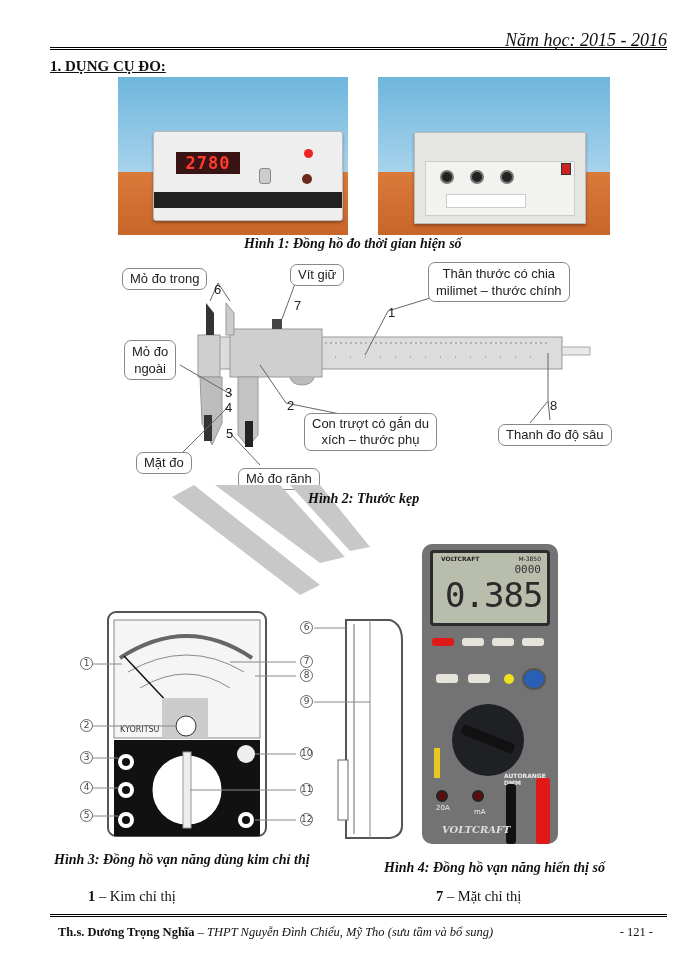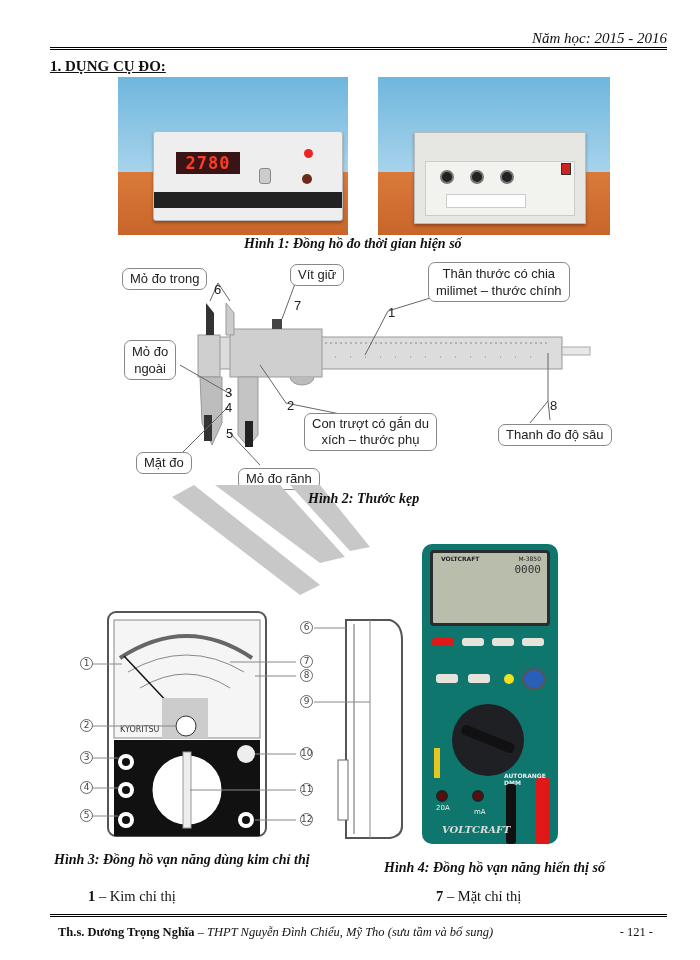--- a/index.html
+++ b/index.html
@@ -2,21 +2,21 @@
 <html><head>
 <meta charset="utf-8">
 <style>
   * { box-sizing: border-box; margin: 0; padding: 0; }
   html, body { width: 700px; height: 960px; background: #ffffff; overflow: hidden; }
   body { position: relative; font-family: "DejaVu Serif", serif; color: #111; }
 
   .header { position: absolute; left: 50px; top: 26px; width: 617px; height: 24px; border-bottom: 3px double #000; }
   .header .title { position: absolute; left: 0; top: 2px; font-family: "Liberation Serif", serif; font-weight: bold; font-size: 14.5px; letter-spacing: 0.1px; }
   .header .title .sub { font-size: 12.5px; }
-  .header .year { position: absolute; right: 0; top: 4px; font-family: "Liberation Serif", serif; font-style: italic; font-size: 15px; }
+  .header .year { position: absolute; right: 0; top: 4px; font-family: "Liberation Serif", serif; font-style: italic; font-size: 18px; }
 
   .section-title { position: absolute; left: 50px; top: 58px; font-family: "Liberation Serif", serif; font-weight: bold; font-size: 15px; text-decoration: underline; }
 
   .caption { position: absolute; font-family: "Liberation Serif", serif; font-weight: bold; font-style: italic; font-size: 14px; white-space: nowrap; }
 
   
   .photo { position: absolute; top: 77px; height: 158px; overflow: hidden; }
   .photo .sky { position: absolute; left:0; top:0; width:100%; height:62%; background: linear-gradient(#6fb6dd, #a9d4ec); }
   .photo .wood { position: absolute; left:0; bottom:0; width:100%; height:40%; background: linear-gradient(#d97a3a, #c9652a); }
   .timer1 { position:absolute; left: 24px; top: 54px; width: 190px; height: 90px; background:#eee; border:1px solid #bbb; border-radius:3px; box-shadow: 0 2px 3px rgba(0,0,0,0.3); margin-left: 11px; }
@@ -208,25 +208,26 @@
 <div class="mm-label" style="left:80px;top:781px;">4</div>
 <div class="mm-label" style="left:80px;top:809px;">5</div>
 <div class="mm-label" style="left:300px;top:621px;">6</div>
 <div class="mm-label" style="left:300px;top:655px;">7</div>
 <div class="mm-label" style="left:300px;top:669px;">8</div>
 <div class="mm-label" style="left:300px;top:695px;">9</div>
 <div class="mm-label" style="left:300px;top:747px;">10</div>
 <div class="mm-label" style="left:300px;top:783px;">11</div>
 <div class="mm-label" style="left:300px;top:813px;">12</div>
 
-<div style="position:absolute;left:422px;top:544px;width:136px;height:300px;background:#0f766e;border-radius:10px;">
+<div style="position:absolute;left:422px;top:544px;width:136px;height:300px;background:#737373;border-radius:10px;">
   <div style="position:absolute;left:8px;top:6px;width:120px;height:76px;background:#b8bdac;border:3px solid #2a2c30;border-radius:4px;">
     <div style="position:absolute;left:8px;top:2px;font-size:6px;font-family:'DejaVu Sans',sans-serif;font-weight:bold;color:#222;">VOLTCRAFT</div>
     <div style="position:absolute;right:6px;top:2px;font-size:6px;font-family:'DejaVu Sans',sans-serif;color:#222;">M-3850</div>
     <div style="position:absolute;right:6px;top:10px;font-size:11px;font-family:'DejaVu Sans Mono',monospace;color:#333;">0000</div>
+    <div style="position:absolute;left:12px;top:22px;font-size:34px;font-family:'DejaVu Sans Mono',monospace;color:#2a2a2a;letter-spacing:-1px;">0.385</div>
   </div>
   <div style="position:absolute;left:10px;top:94px;width:22px;height:8px;background:#e01818;border-radius:3px;"></div>
   <div style="position:absolute;left:40px;top:94px;width:22px;height:8px;background:#e6e3da;border-radius:3px;"></div>
   <div style="position:absolute;left:70px;top:94px;width:22px;height:8px;background:#e6e3da;border-radius:3px;"></div>
   <div style="position:absolute;left:100px;top:94px;width:22px;height:8px;background:#e6e3da;border-radius:3px;"></div>
   <div style="position:absolute;left:14px;top:130px;width:22px;height:9px;background:#e6e3da;border-radius:3px;"></div>
   <div style="position:absolute;left:46px;top:130px;width:22px;height:9px;background:#e6e3da;border-radius:3px;"></div>
   <div style="position:absolute;left:82px;top:130px;width:10px;height:10px;background:#f0e020;border-radius:50%;"></div>
   <div style="position:absolute;left:100px;top:124px;width:24px;height:22px;background:#2a5fb8;border-radius:50%;border:2px solid #555;"></div>
   <div style="position:absolute;left:30px;top:160px;width:72px;height:72px;background:#1e2024;border-radius:50%;">

